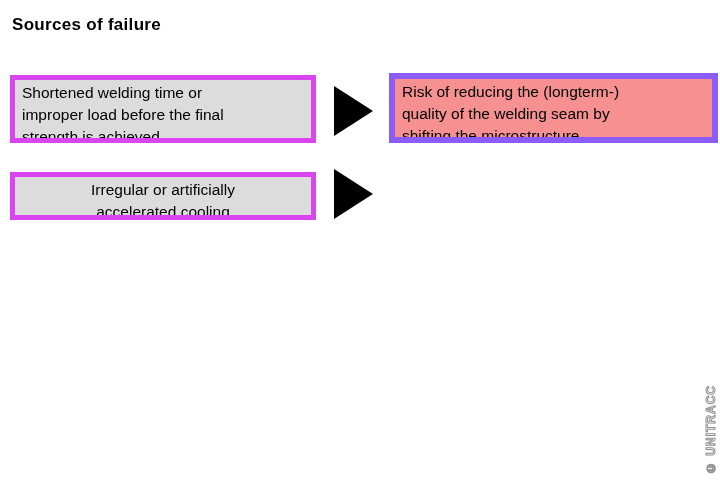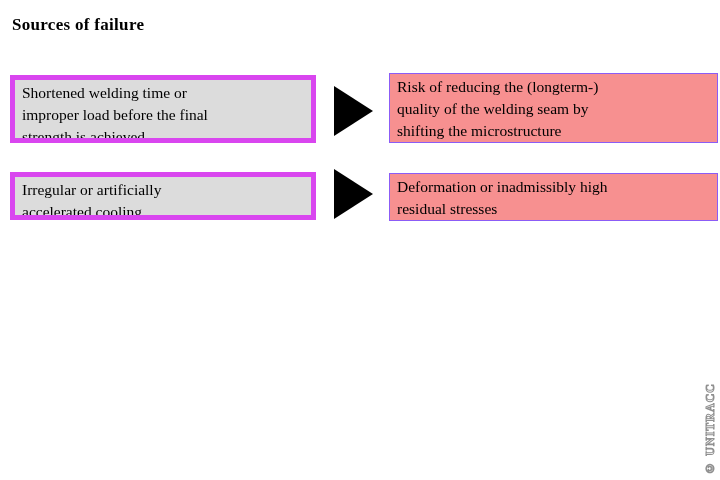--- a/index.html
+++ b/index.html
@@ -6,21 +6,21 @@
     margin: 0;
     padding: 0;
     background: #ffffff;
   }
   .canvas {
     position: relative;
     width: 720px;
     height: 480px;
     background: #ffffff;
     overflow: hidden;
-    font-family: Liberation Serif, serif;
+    font-family: Liberation Sans, sans-serif;
   }
   .heading {
     position: absolute;
     top: 15px;
     font-size: 17px;
     font-weight: bold;
     color: #000000;
     letter-spacing: 0.3px;
     white-space: nowrap;
   }
@@ -36,25 +36,25 @@
     padding: 2px 7px;
     white-space: pre-line;
     overflow: hidden;
   }
   .box-source {
     background: #dcdcdc;
     border: 5px solid #d946ef;
   }
   .box-consequence {
     background: #f79090;
-    border: 1px solid #8b5cf6;
+    border: 6px solid #8b5cf6;
   }
   .src-1 { left: 10px;  top: 75px;  width: 306px; height: 68px; }
   .con-1 { left: 389px; top: 73px;  width: 329px; height: 70px; }
-  .src-2 { left: 10px;  top: 172px; width: 306px; height: 48px; }
+  .src-2 { left: 10px;  top: 172px; width: 306px; height: 48px; text-align: center; }
   .con-2 { left: 389px; top: 173px; width: 329px; height: 48px; }
 
   .arrow {
     position: absolute;
     width: 0;
     height: 0;
     border-top: 25px solid transparent;
     border-bottom: 25px solid transparent;
     border-left: 39px solid #000000;
   }
@@ -92,18 +92,16 @@
 
   <div class="box box-consequence con-1">Risk of reducing the (longterm-)
 quality of the welding seam by
 shifting the microstructure</div>
 
   <div class="box box-source src-2">Irregular or artificially
 accelerated cooling</div>
 
   <div class="arrow arrow-2"></div>
 
-  <div class="box box-consequence con-2">Deformation or inadmissibly high
-residual stresses</div>
 
   <div class="watermark">© UNITRACC</div>
 
 </div>
 
 </body></html>

